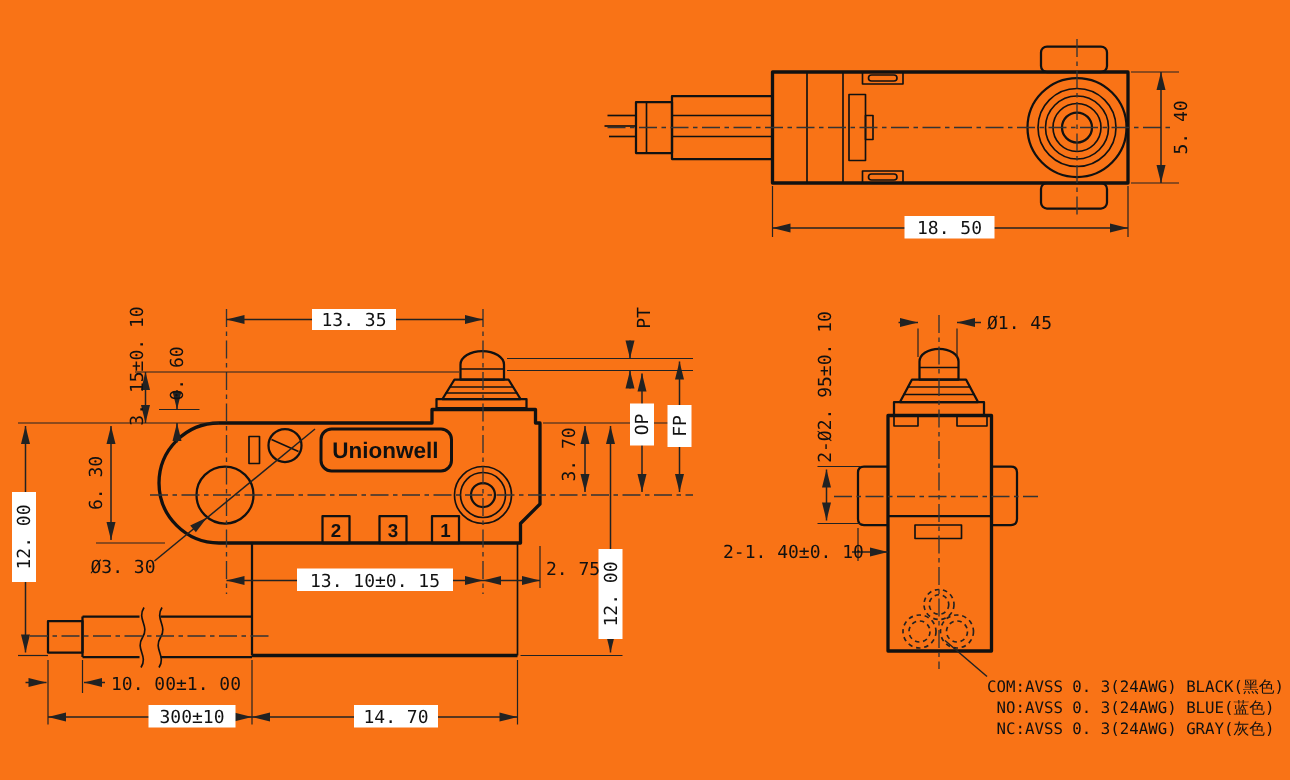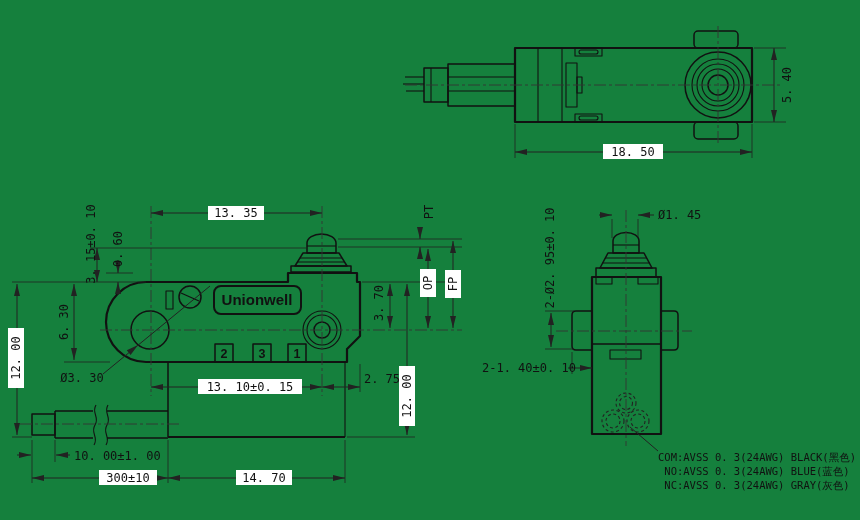--- a/index.html
+++ b/index.html
@@ -1,16 +1,16 @@
 <!DOCTYPE html>
 <html><head>
 <meta charset="utf-8">
 <style>
   html,body{margin:0;padding:0;background:#fff;}
-  .stage{position:relative;width:860px;height:520px;background:#15803d;overflow:hidden;
+  .stage{position:relative;width:860px;height:520px;background:#f97316;overflow:hidden;
          font-family:"DejaVu Sans Mono", monospace;}
   svg{display:block;}
   text{fill:#111;}
   .dimtxt{font-family:"DejaVu Sans Mono", monospace;font-size:12px;}
   .spectxt{font-family:"DejaVu Sans Mono", monospace;font-size:10.5px;}
   .brand{font-family:"Liberation Sans", sans-serif;font-weight:bold;font-size:15px;}
   .term{font-family:"Liberation Sans", sans-serif;font-weight:bold;font-size:12.5px;}
   .thin{stroke:#222;stroke-width:0.8;fill:none;}
   .dim{stroke:#222;stroke-width:1;fill:none;}
   .ctr{stroke:#333;stroke-width:0.9;fill:none;stroke-dasharray:12 3 3 3;}

